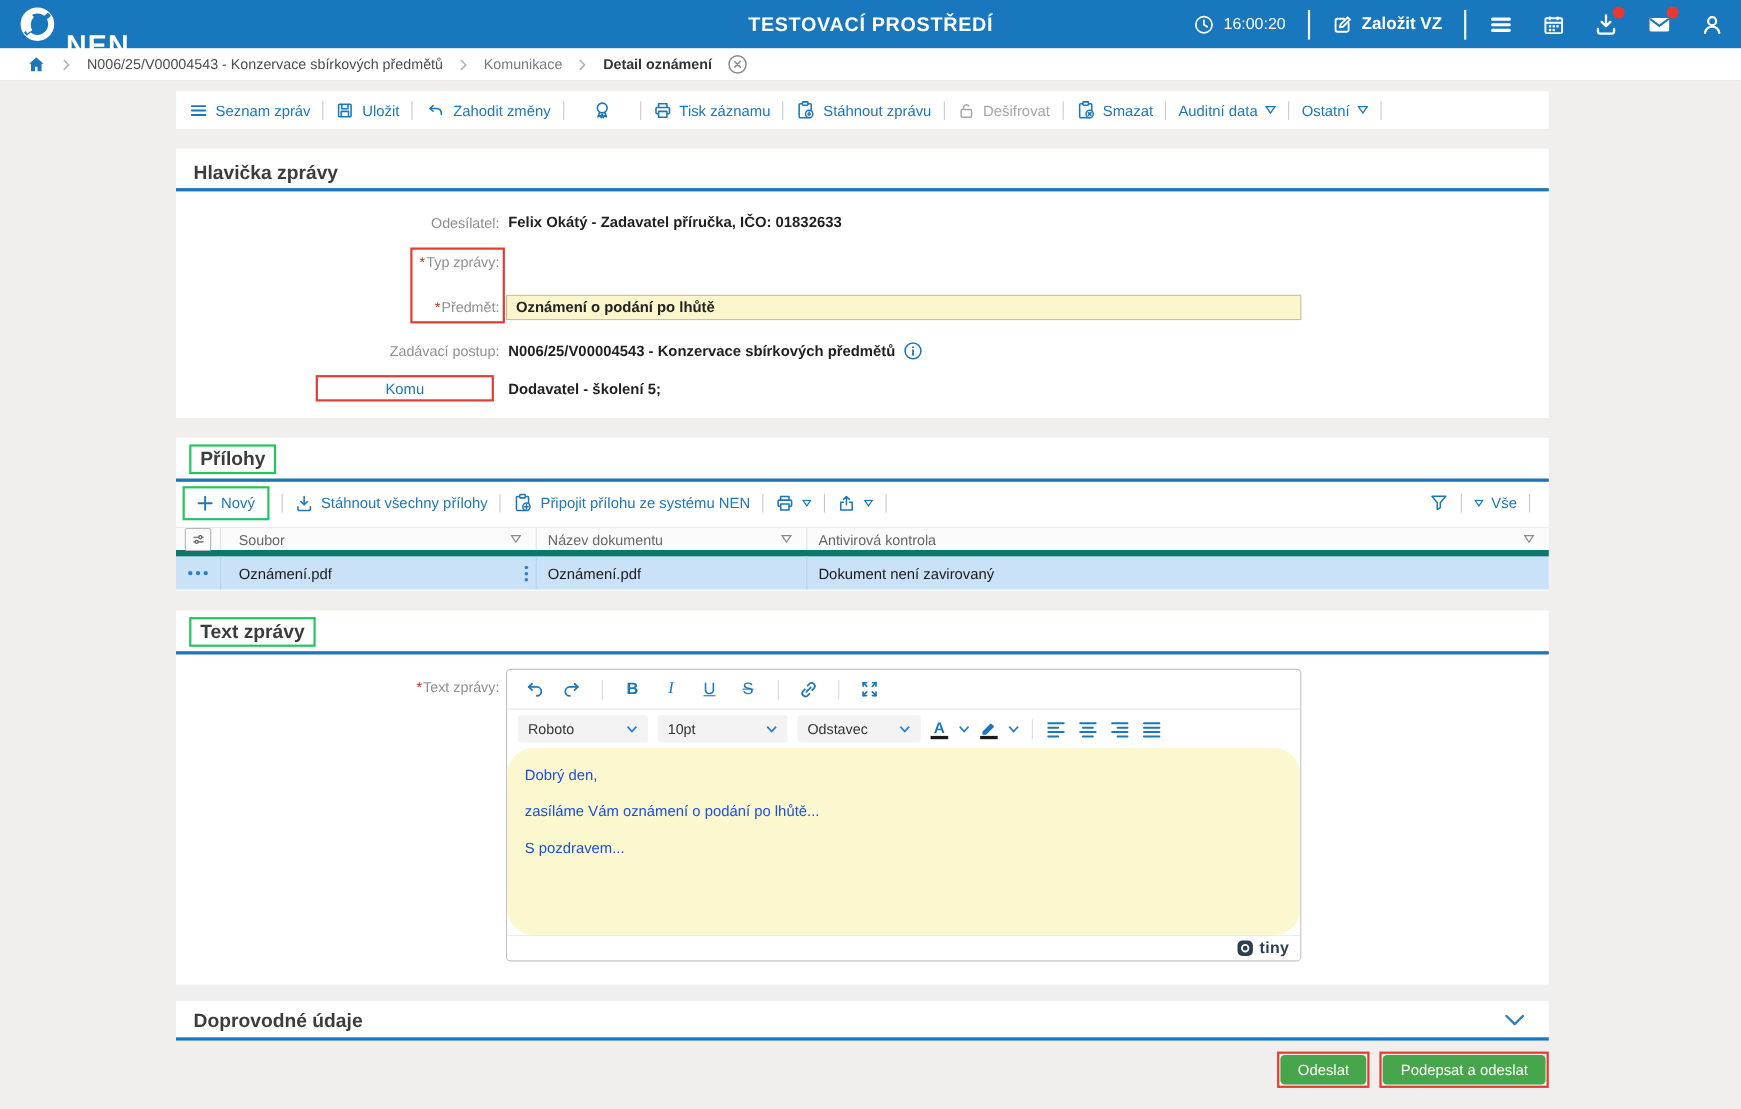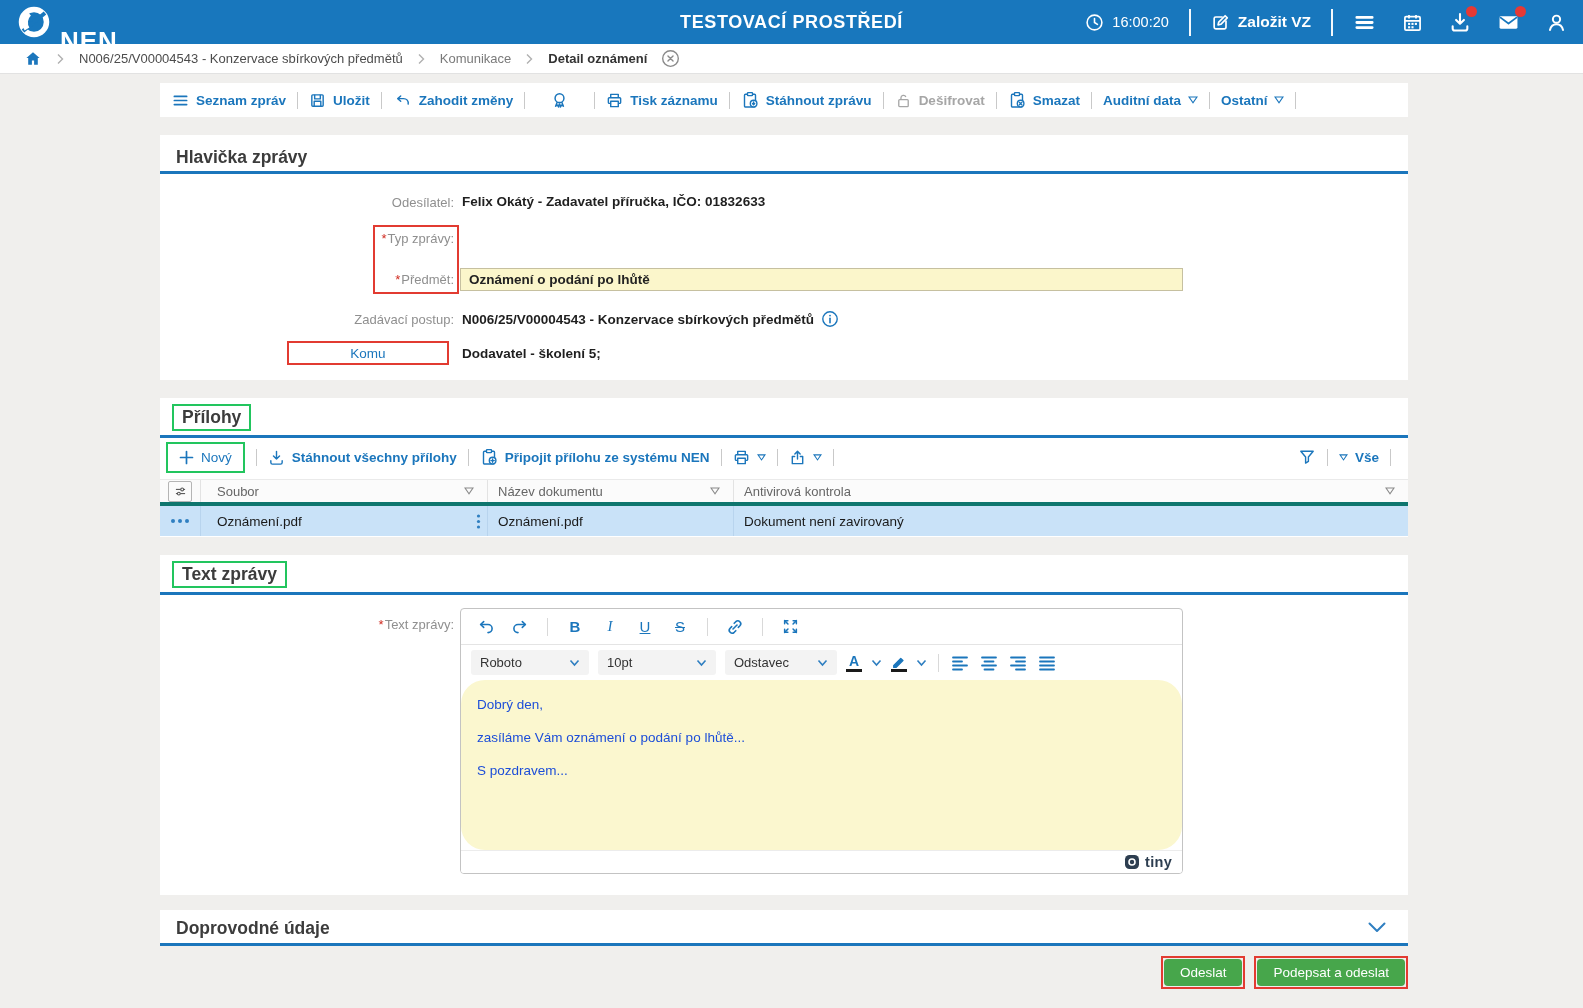--- a/index.html
+++ b/index.html
@@ -41,21 +41,21 @@
   .bc-cur  { font-weight:bold; color:#333; }
 
   
   .card { position:absolute; left:160px; width:1248px; background:#fff; }
   .rule { position:absolute; left:0; right:0; height:3px; background:#1b76bc; }
   .section-title { font-size:17.5px; font-weight:bold; color:#3c3c3c; }
   .red-box { border:2px solid #22c55e; }
 
   
   .toolbar-card { top:83px; height:34px; display:flex; align-items:center; padding-left:12px; }
-  .tb-item { display:flex; align-items:center; gap:7px; color:#1b76bc; font-size:13.5px; white-space:nowrap; cursor:pointer;font-weight:bold; }
+  .tb-item { display:flex; align-items:center; gap:7px; color:#1b76bc; font-size:13.5px; white-space:nowrap; cursor:pointer; }
   .tb-item.disabled { color:#a6a6a6; cursor:default; }
   .tb-sep { width:1px; height:17px; background:#c9c9c9; margin:0 11px; flex:none; }
 
   
   #card-hlavicka { top:135px; height:245px; }
   #card-hlavicka .section-title { padding:12px 16px 6px; }
   .f-label { position:absolute; left:0; width:294px; text-align:right; font-size:13px; color:#8f8f8f; }
   .f-value { position:absolute; left:302px; font-size:13.5px; font-weight:bold; color:#1f1f1f; display:flex; align-items:center; gap:7px; }
   .req { color:#d02b20; margin-right:1px; }
   .field { position:absolute; left:300px; width:723px; height:23px; background:#fbf6cb; border:1px solid #c6c0a0; display:flex; align-items:center; padding-left:8px; font-size:13.5px; font-weight:bold; color:#222; }
@@ -63,21 +63,21 @@
   .annot { position:absolute; border:2px solid #e23b31; pointer-events:none; }
   .komu-btn { position:absolute; left:127px; top:206px; width:162px; height:24px; border:2px solid #e23b31; display:flex; align-items:center; justify-content:center; color:#1b76bc; font-size:13.5px; cursor:pointer; background:#fff; }
 
   
   #card-prilohy { top:398px; height:139px; }
   .title-wrap { position:absolute; top:6px; left:12px; padding:1px 8px; }
   .att-toolbar { position:absolute; top:41px; left:0; right:0; height:36px; display:flex; align-items:center; padding:0 6px; }
   .novy-wrap { display:flex; align-items:center; gap:7px; padding:6px 11px; color:#1b76bc; font-size:13.5px; cursor:pointer; }
   .att-right { margin-left:auto; display:flex; align-items:center; }
   .caret { flex:none; }
-  .thead { position:absolute; top:81px; left:0; right:0; height:27px; display:flex; align-items:center; background:#fbfbfb; border-top:1px solid #eaeaea; border-bottom:4px solid #0f766e; font-size:13px; color:#666; }
+  .thead { position:absolute; top:81px; left:0; right:0; height:27px; display:flex; align-items:center; background:#fbfbfb; border-top:1px solid #eaeaea; border-bottom:6px solid #0f766e; font-size:13px; color:#666; }
   .trow  { position:absolute; top:108px; left:0; right:0; height:30px; display:flex; align-items:center; background:#c9e2f8; font-size:13.5px; color:#1a1a1a; cursor:pointer; }
   .col-icon { width:40px; display:flex; justify-content:center; align-items:center; }
   .col-soubor { width:287px; display:flex; align-items:center; padding-left:16px; border-left:1px solid #e3e3e3; height:100%; }
   .col-nazev  { width:246px; display:flex; align-items:center; padding-left:10px; border-left:1px solid #e3e3e3; height:100%; }
   .col-antivir{ flex:1; display:flex; align-items:center; padding-left:10px; border-left:1px solid #e3e3e3; height:100%; }
   .trow .col-soubor, .trow .col-nazev, .trow .col-antivir { border-left:1px solid #b8d4ee; }
   .th-filter { margin-left:auto; margin-right:13px; }
   .hdr-iconbox { width:24px; height:21px; border:1px solid #b5b5b5; border-radius:2px; display:flex; align-items:center; justify-content:center; }
 
   

